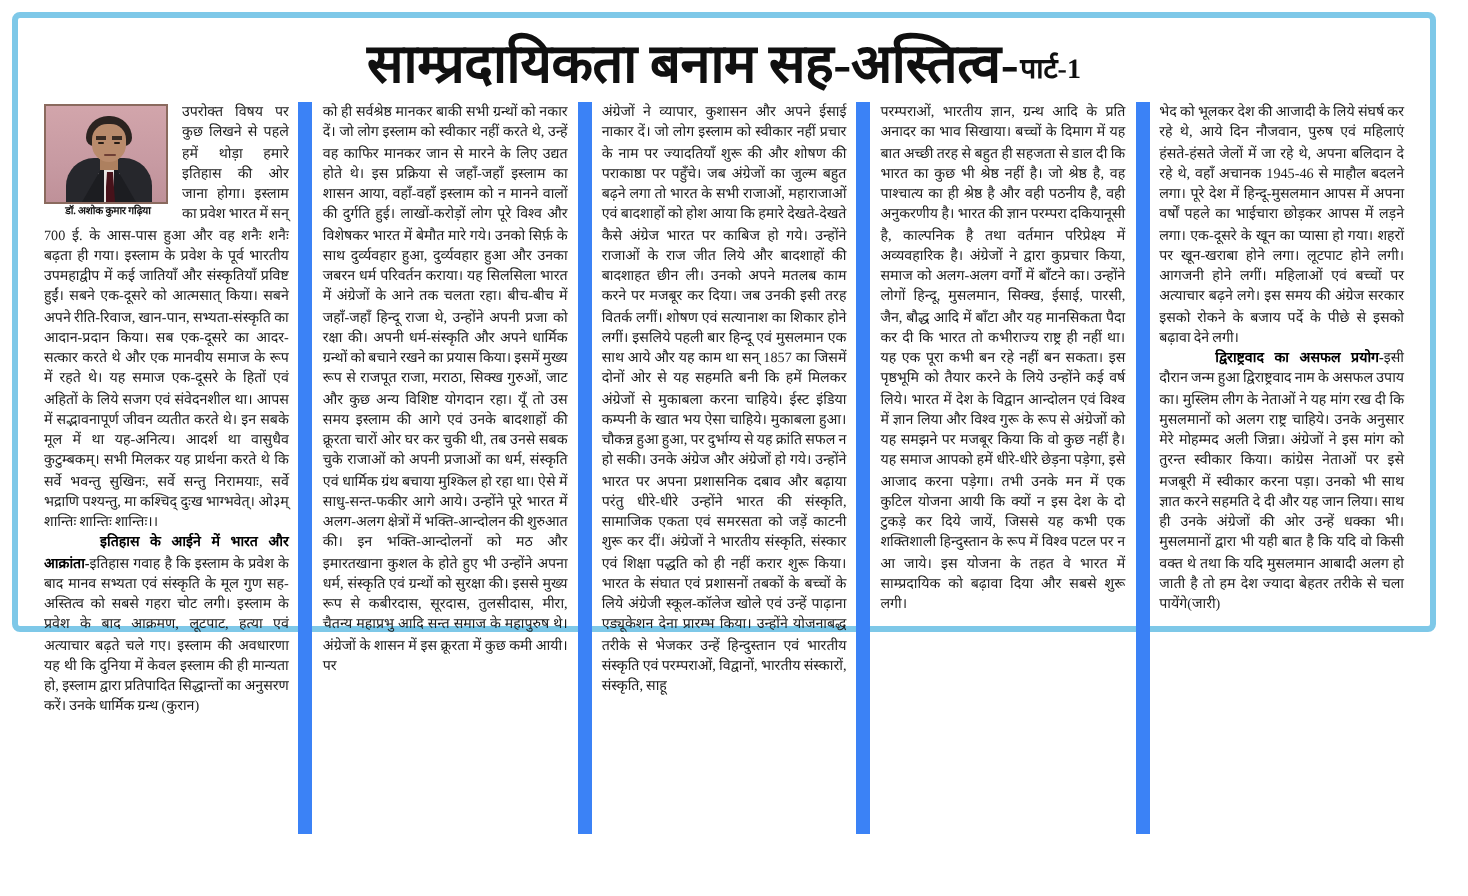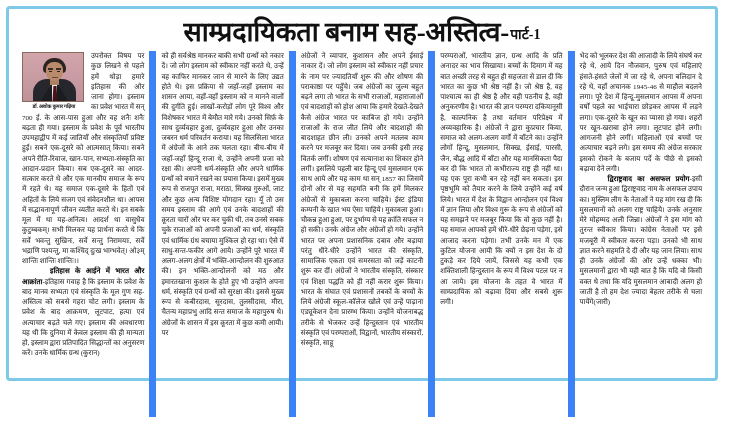--- a/index.html
+++ b/index.html
@@ -22,21 +22,21 @@
     background: #ffffff;
     box-sizing: border-box;
   }
 
   
   #clip-frame {
     position: absolute;
     left: 6px;
     top: 6px;
     width: 712px;
-    height: 375px;
+    height: 310px;
     border: 3px solid #7ec8e8;
     border-radius: 4px;
     background: #ffffff;
     box-sizing: border-box;
     box-shadow: 0 0 0 1px #ffffff;
   }
 
   #content {
     position: absolute;
     left: 0px;
@@ -75,21 +75,20 @@
     margin: 2px 0 3px 0;
   }
 
   
   #columns {
     display: flex;
     flex-direction: row;
     align-items: stretch;
     height: 366px;
     gap: 0px;
-    justify-content: flex-end;
   }
   .col {
     position: relative;
     flex: 1 1 0;
     padding: 0 5px;
     box-sizing: border-box;
     overflow: hidden;
   }
   .col + .col { border-left: 7px solid #3b82f6; }
 

